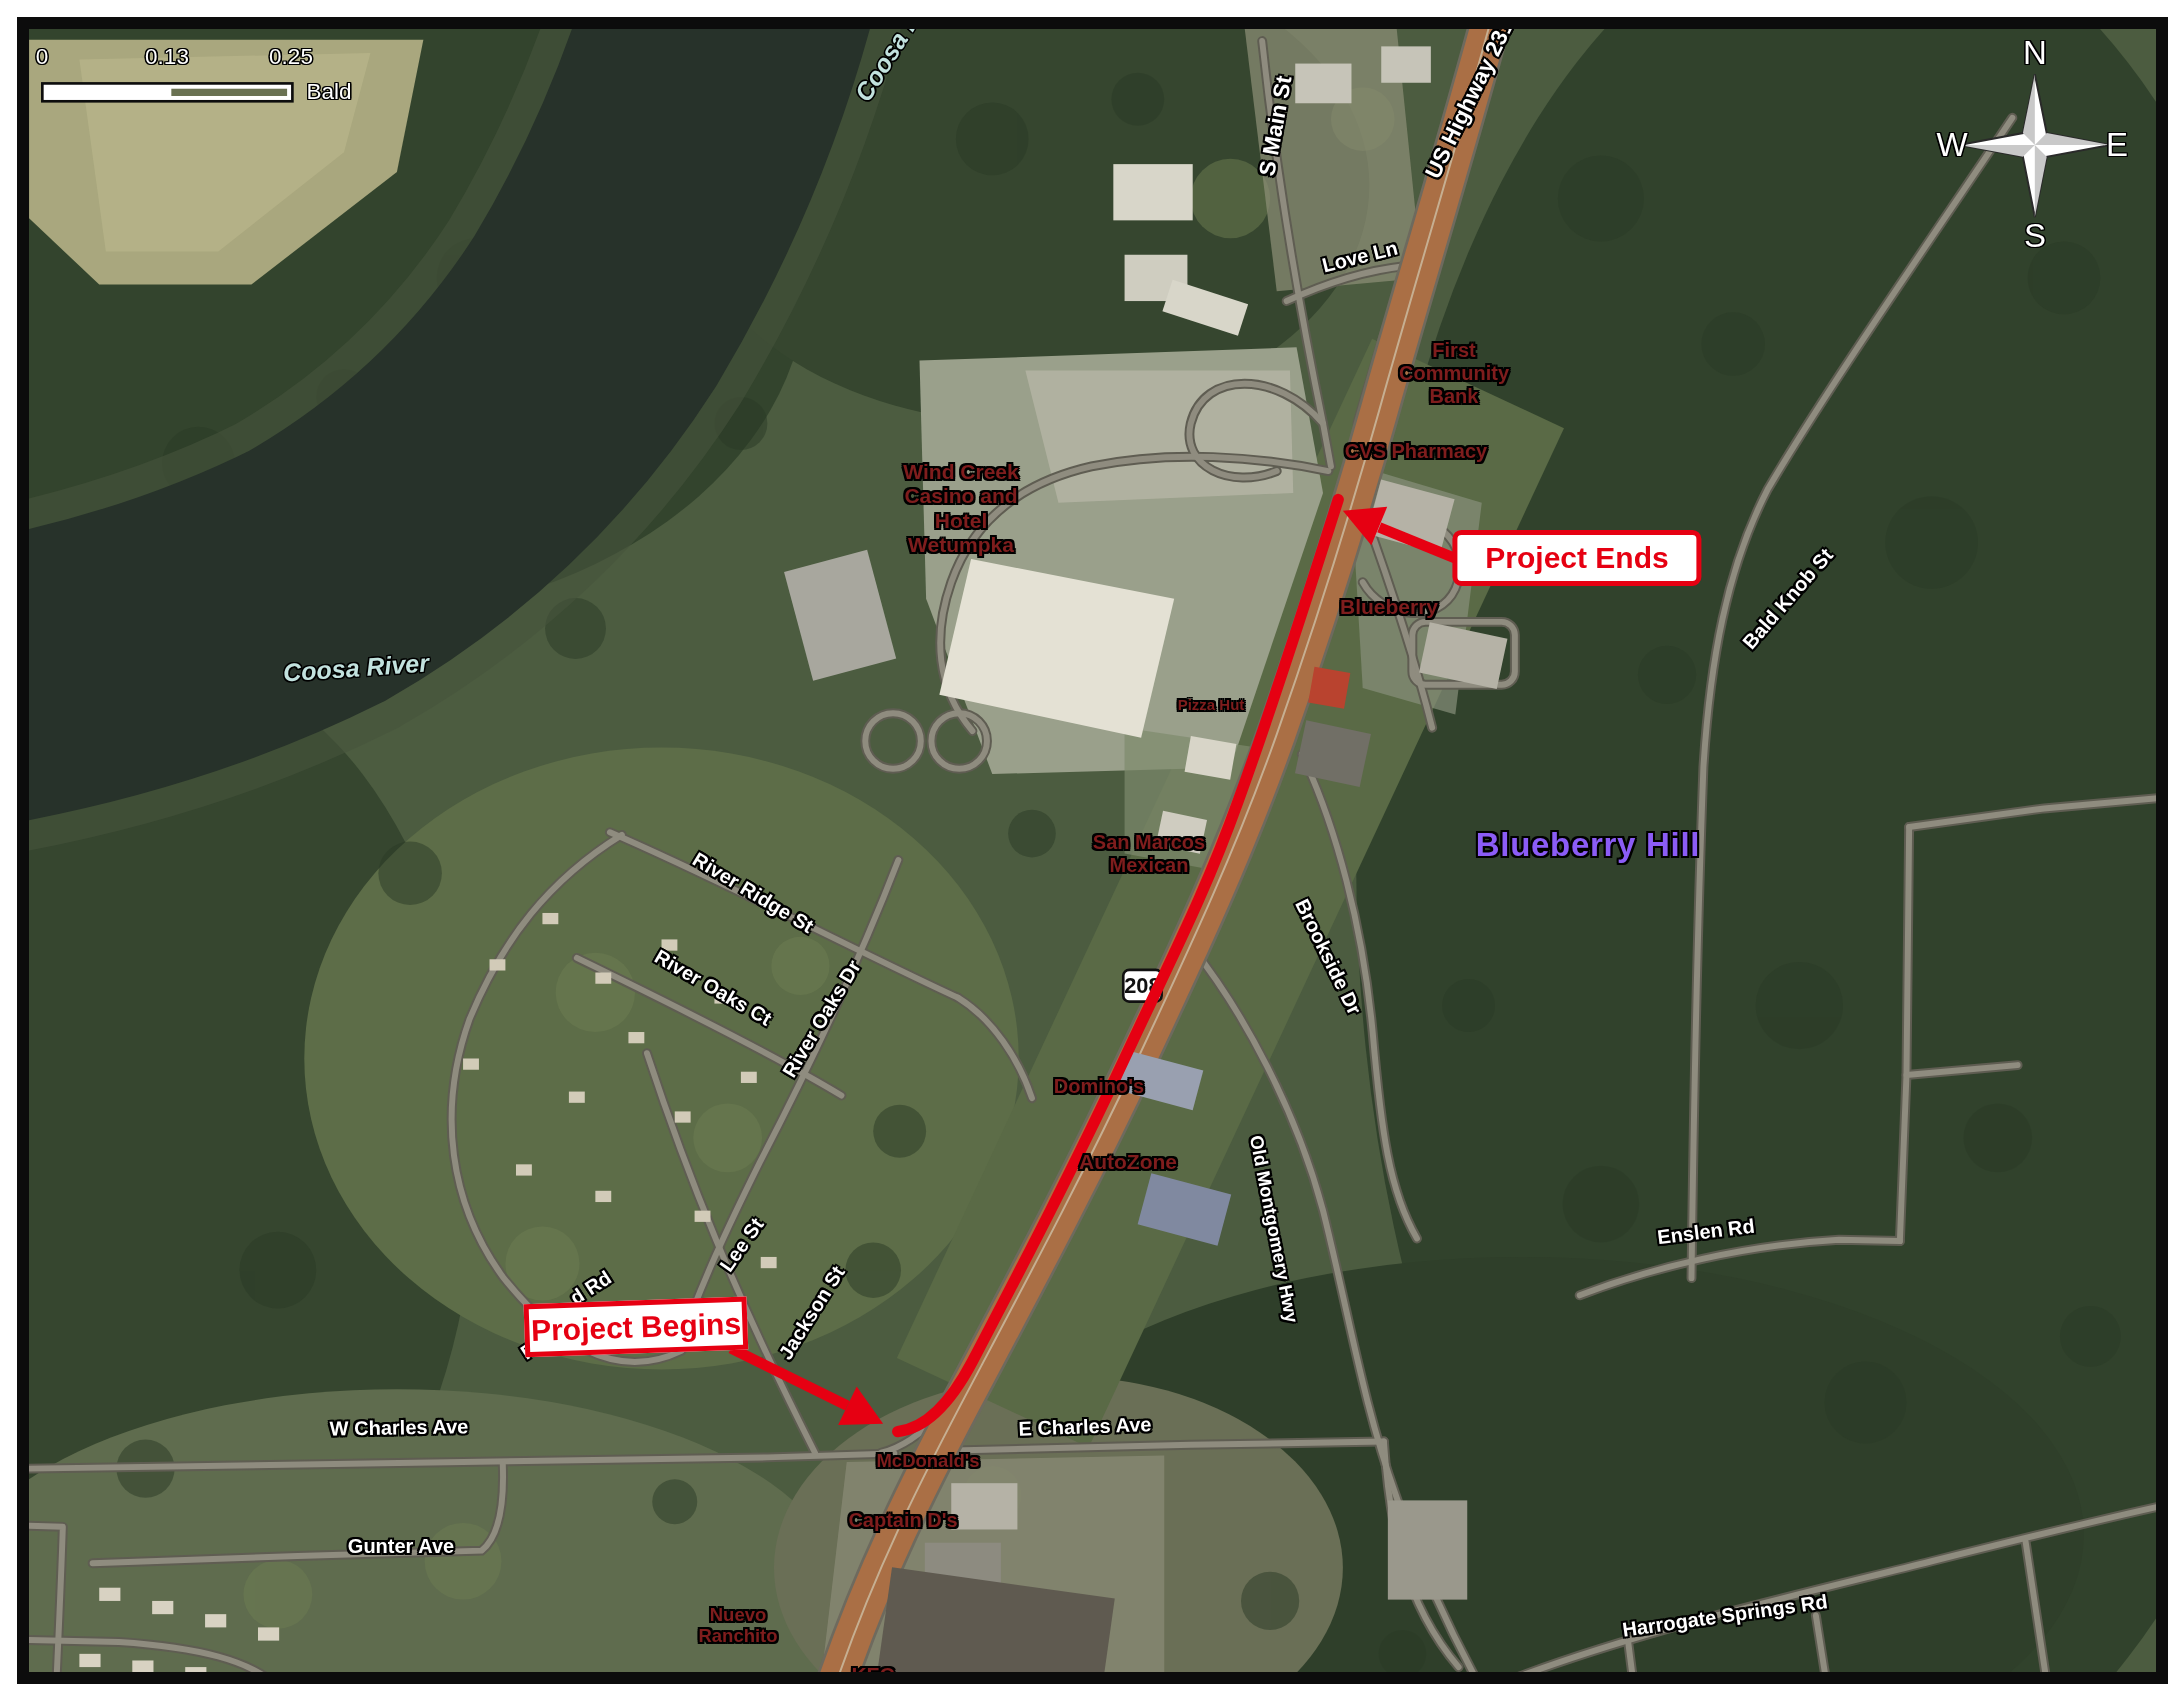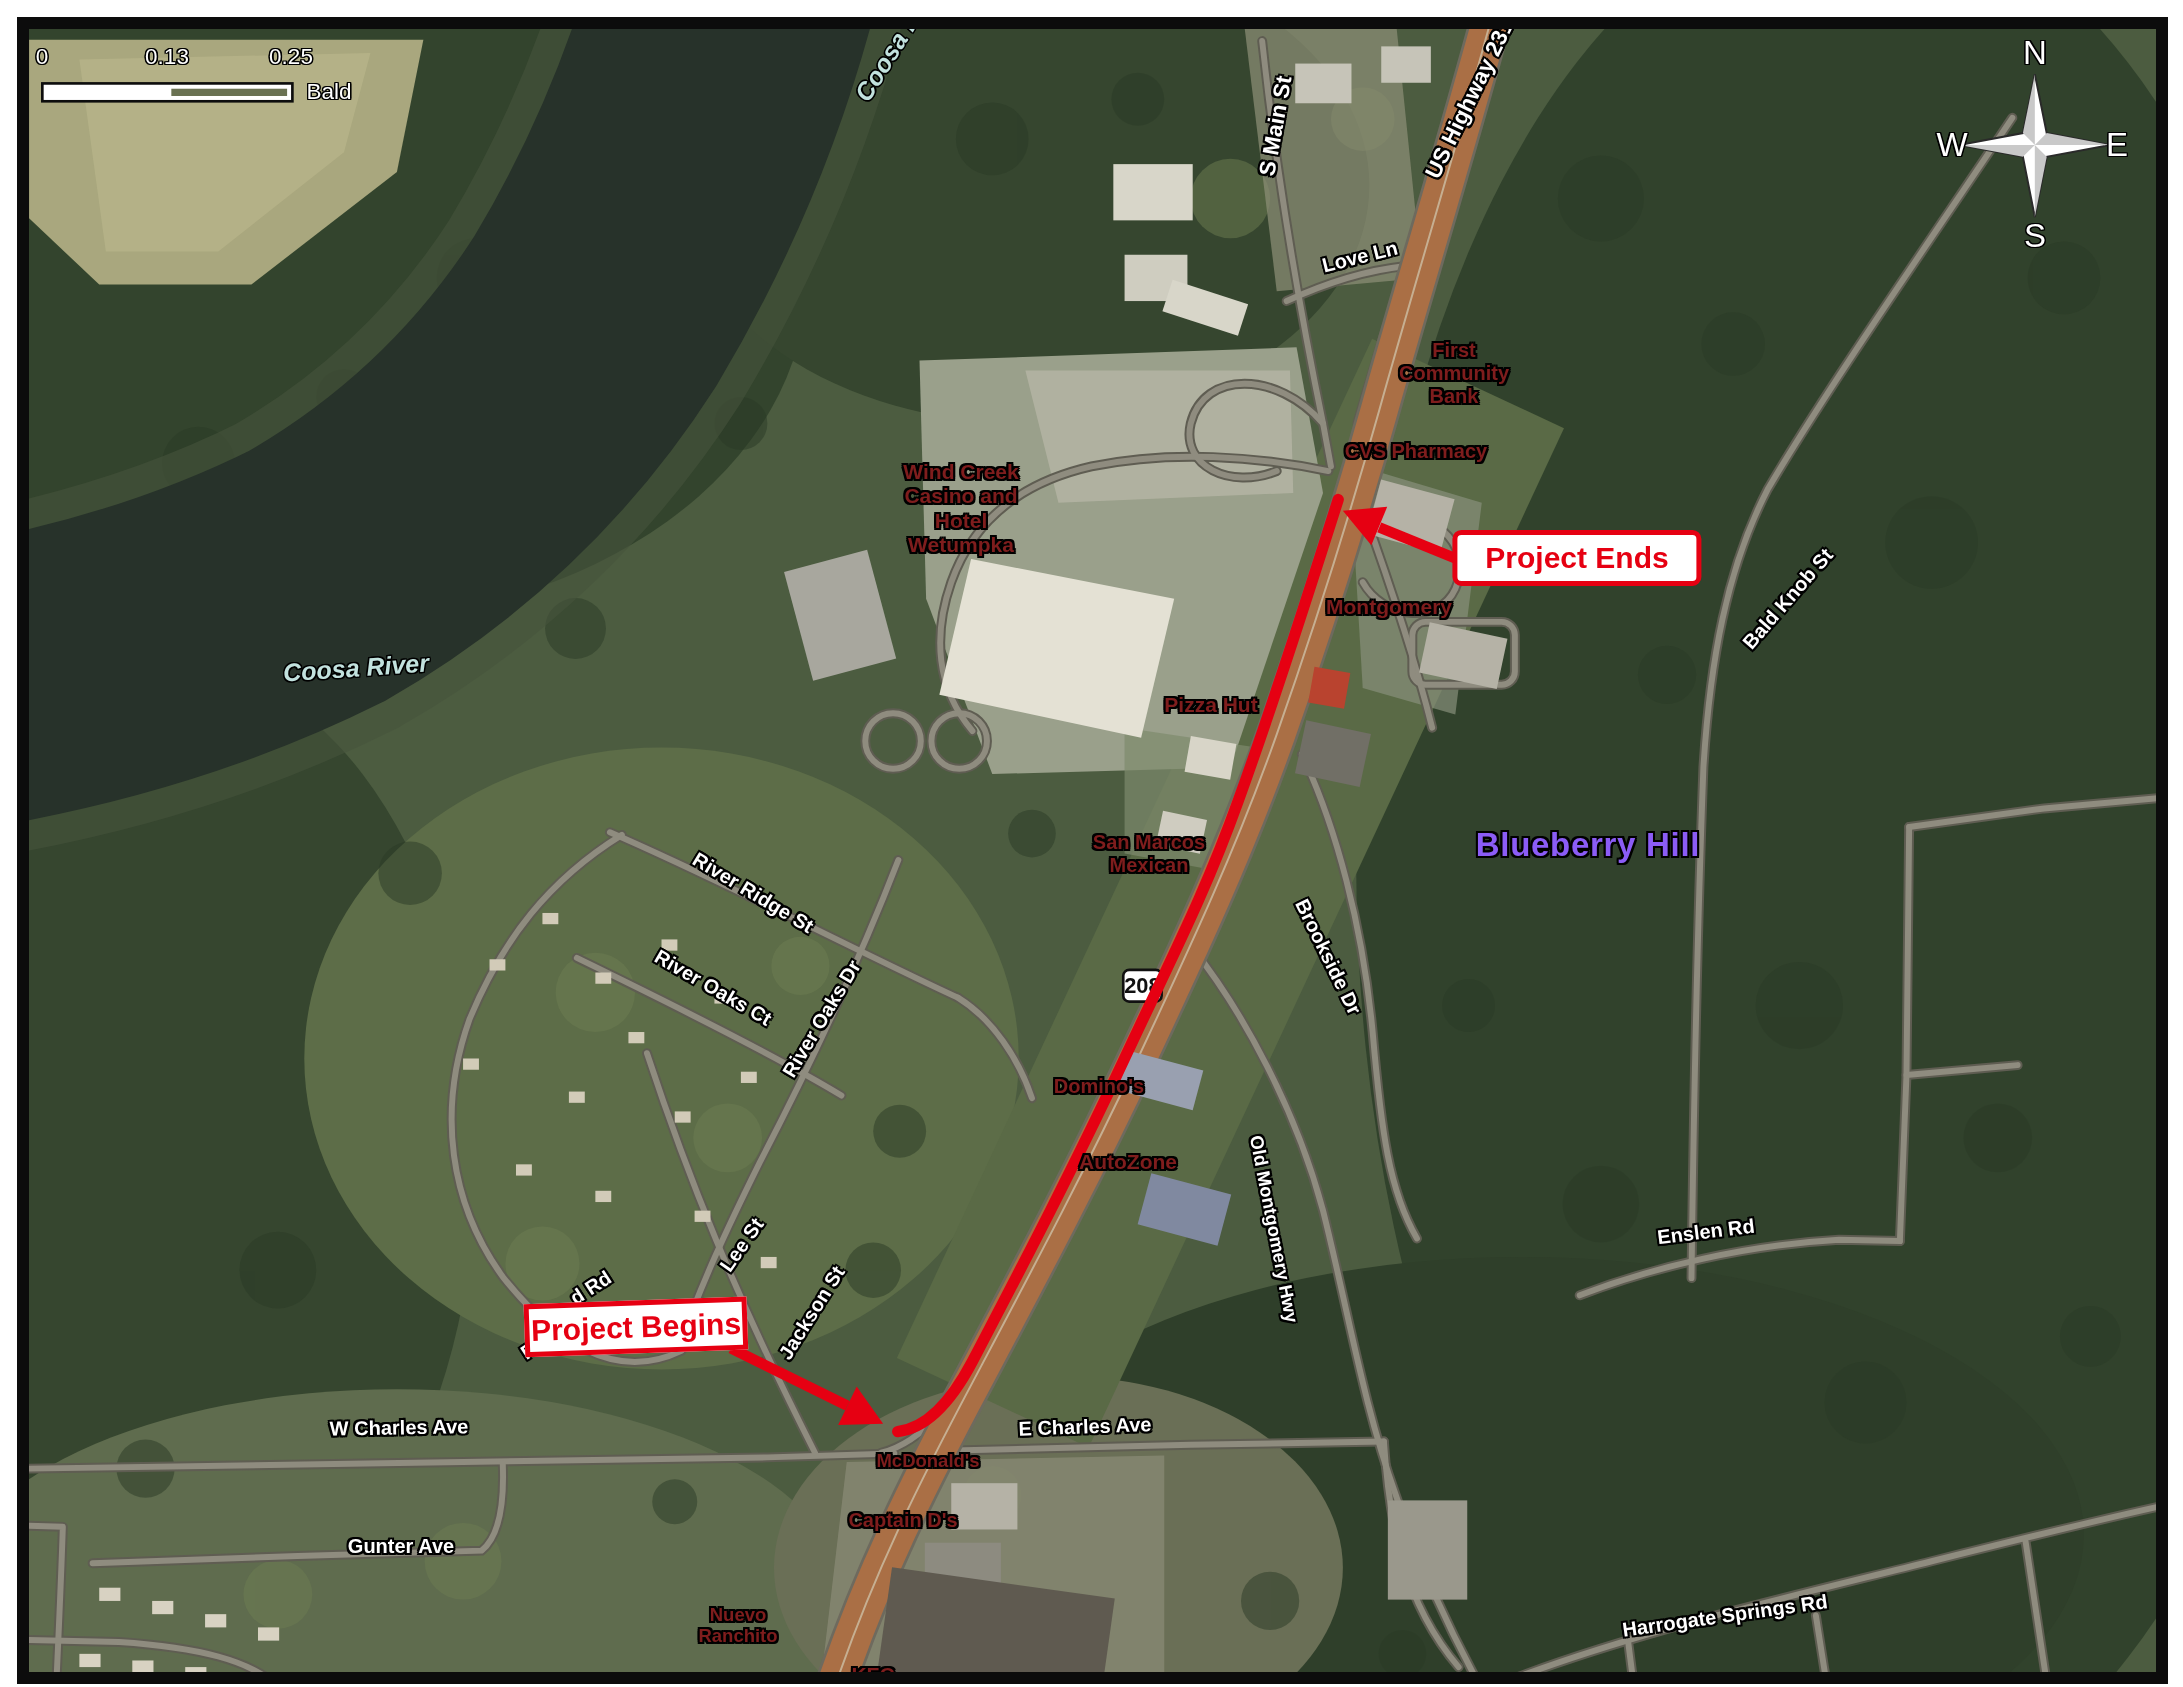--- a/index.html
+++ b/index.html
@@ -293,22 +293,22 @@
       <div class="lbl road halo" style="left:529px;top:1351px;transform:translate(-50%,-50%) rotate(-33deg);">R</div>
 
       <div class="lbl poi halo" style="left:961px;top:509px;font-size:21px;">Wind Creek
 Casino and
 Hotel
 Wetumpka</div>
       <div class="lbl poi halo" style="left:1454px;top:374px;">First
 Community
 Bank</div>
       <div class="lbl poi halo" style="left:1416px;top:452px;">CVS Pharmacy</div>
-      <div class="lbl poi halo" style="left:1389px;top:607px;font-size:21px;">Montgomery</div>
-      <div class="lbl poi halo" style="left:1211px;top:705px;font-size:21px;">Pizza Hut</div>
+      <div class="lbl poi halo" style="left:1389px;top:607px;font-size:21px;">Blueberry</div>
+      <div class="lbl poi halo" style="left:1211px;top:705px;font-size:15px;">Pizza Hut</div>
       <div class="lbl poi halo" style="left:1149px;top:854px;">San Marcos
 Mexican</div>
       <div class="lbl poi halo" style="left:1099px;top:1087px;">Domino's</div>
       <div class="lbl poi halo" style="left:1128px;top:1162px;font-size:21px;">AutoZone</div>
       <div class="lbl poi halo" style="left:928px;top:1461px;font-size:18.5px;">McDonald's</div>
       <div class="lbl poi halo" style="left:903px;top:1521px;">Captain D's</div>
       <div class="lbl poi halo" style="left:738px;top:1625px;font-size:18.5px;">Nuevo
 Ranchito</div>
       <div class="lbl poi halo" style="left:873px;top:1675px;font-size:21px;">KFC</div>
 

